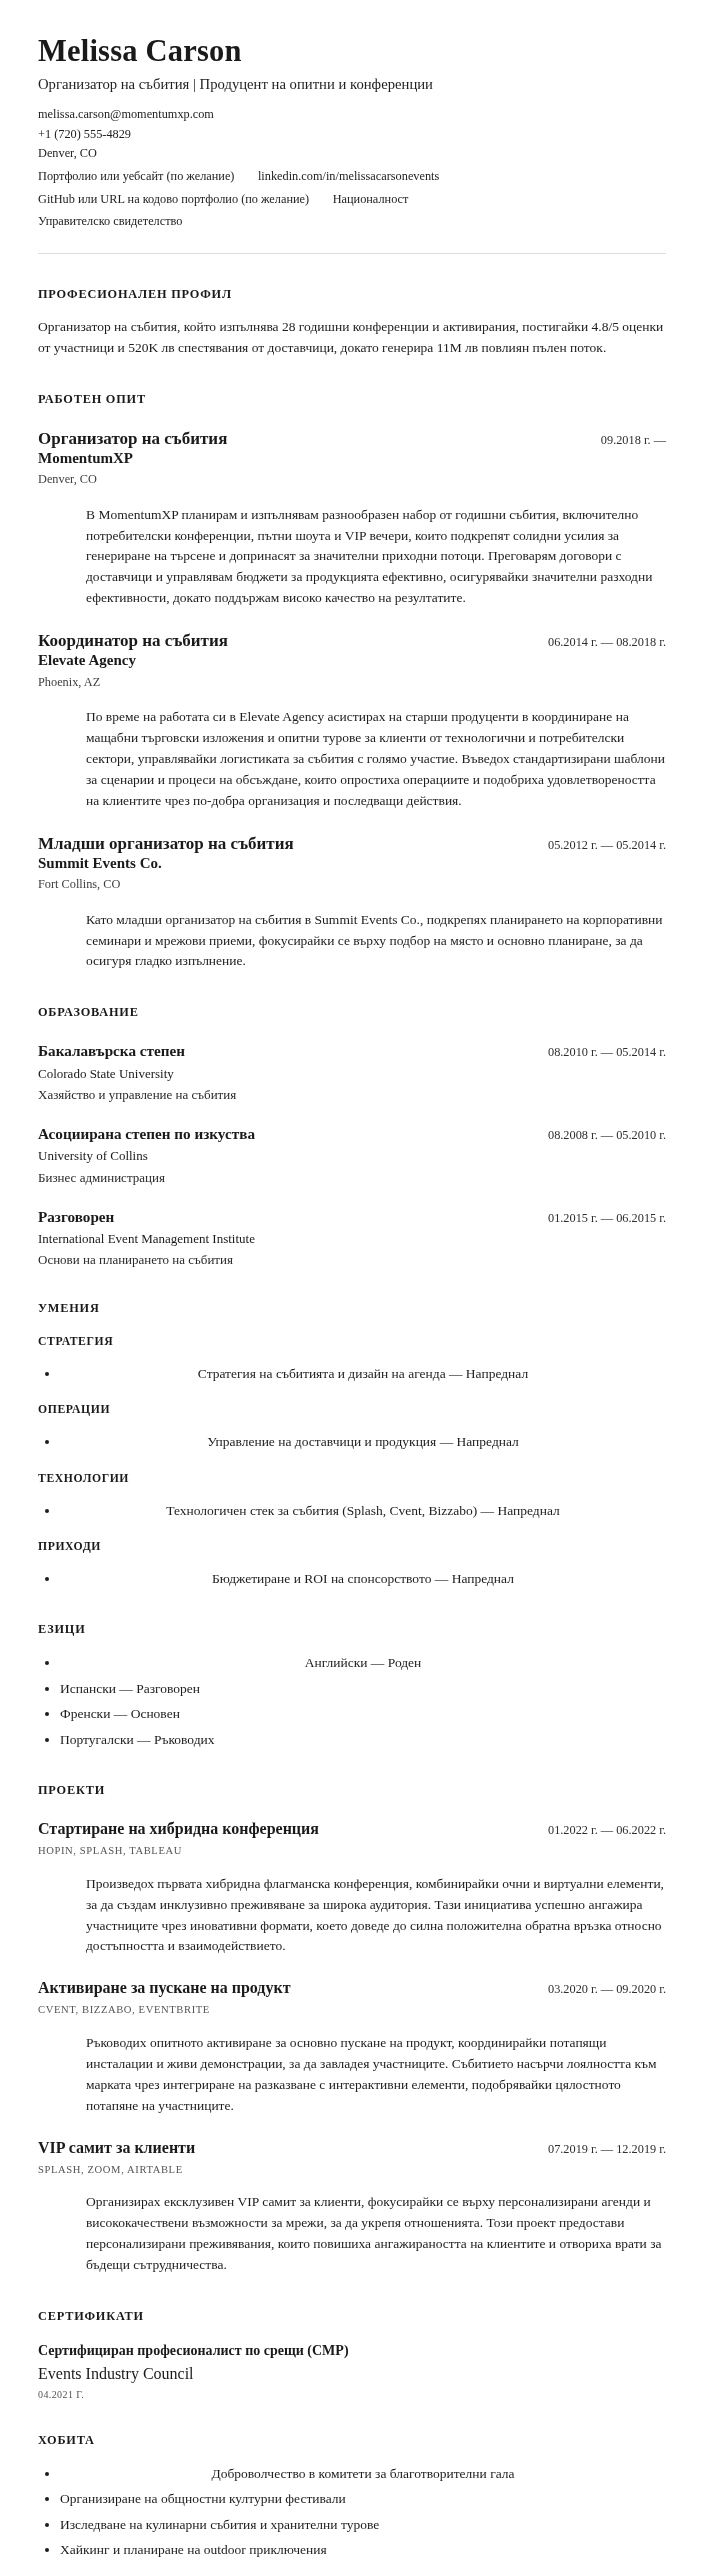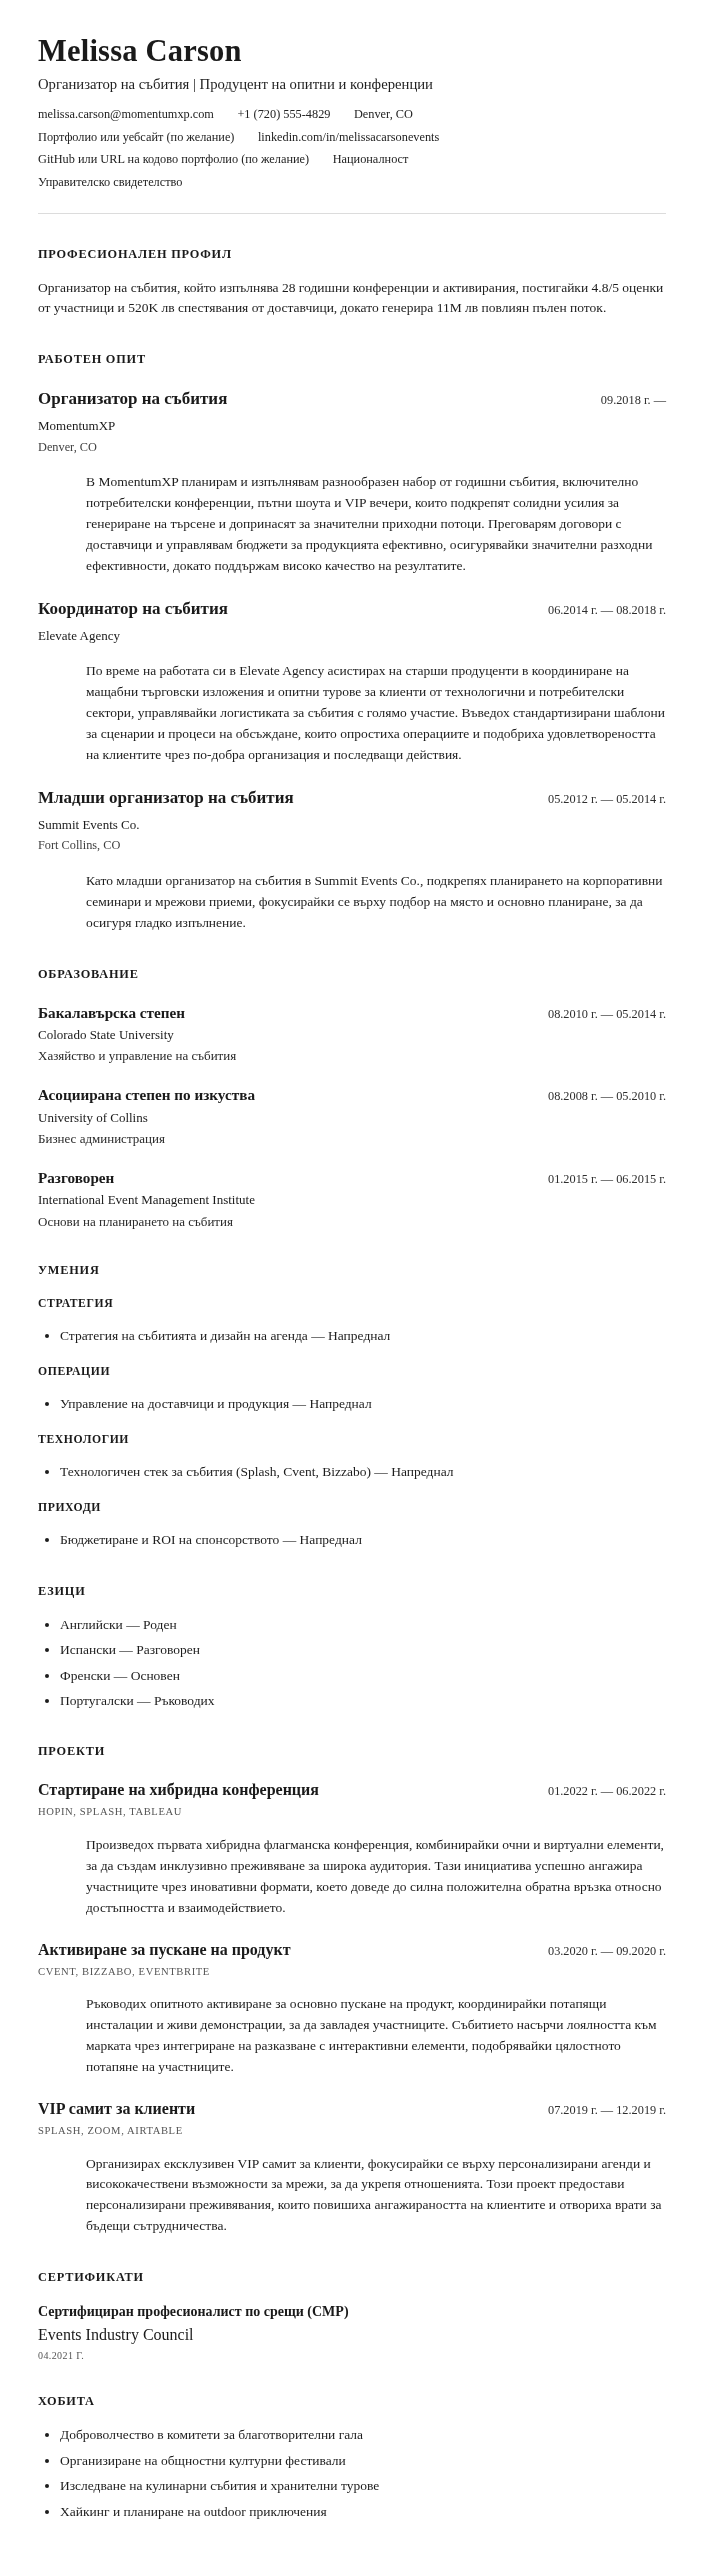--- a/index.html
+++ b/index.html
@@ -13,47 +13,47 @@
     box-sizing: border-box;
     padding: 34px 38px 66px 38px;
     background: #ffffff;
   }
 
   
   .name { font-size: 30.5px; line-height: 1.15; font-weight: 700; margin: 0; letter-spacing: 0.2px; }
   .subtitle { font-size: 14.7px; margin: 7px 0 0 0; color: #1f1f1f; }
   .contact { margin-top: 14px; }
   .contact-row { display: flex; flex-wrap: wrap; column-gap: 23.5px; row-gap: 4.7px; font-size: 12.3px; margin-top: 7.6px; color: #222; }
-  .contact-row.first { margin-top: 0; }
+  .contact-row.first { margin-top: 0; flex-direction: column; }
   .divider { border: 0; border-top: 1.2px solid #dcdcdc; margin: 23.5px 0 0 0; }
 
   
   .section { margin-top: 33px; }
   .sec-heading { font-size: 12.3px; font-weight: 700; letter-spacing: 0.8px; margin: 0; color: #1a1a1a; }
   .body-text { font-size: 13.5px; line-height: 1.55; margin: 15.2px 0 0 0; color: #1d1d1d; }
 
   
   .entry { margin-top: 22px; }
   .entry-head { display: flex; justify-content: space-between; align-items: baseline; gap: 14px; }
   .entry-title { font-size: 17px; font-weight: 700; margin: 0; }
   .edu-title { font-size: 15.2px; }
   .proj-title { font-size: 16px; }
   .entry-dates { font-size: 12.3px; color: #2e2e2e; white-space: nowrap; }
-  .entry-company { font-size: 13px; margin-top: 9px; }
+  .entry-company { font-size: 15px; margin-top: 1px; font-weight: bold; }
   .entry-location { font-size: 12.3px; color: #3e3e3e; margin-top: 5.3px; }
   .entry-desc { margin-top: 17.6px; margin-left: 48px; }
   .edu-school { font-size: 13px; margin-top: 5.3px; }
   .edu-field { font-size: 13px; margin-top: 5.3px; color: #2a2a2a; }
 
   
   .skill-group { margin-top: 19px; }
   .skill-label { font-size: 11.7px; font-weight: 700; letter-spacing: 0.6px; margin: 0; }
   .bullets { margin: 10.6px 0 0 0; padding-left: 22px; }
   .bullets li { font-size: 13.5px; line-height: 1.5; margin-top: 5.3px; color: #1d1d1d; }
-  .bullets li:first-child { margin-top: 16px; }
+  .bullets li:first-child { margin-top: 16px; text-align: center; }
 
   
   .tools { font-size: 10.6px; letter-spacing: 0.6px; color: #555555; margin-top: 7px; }
 
   
   .cert { margin-top: 19px; }
   .cert-name { font-size: 14px; font-weight: 700; margin: 0; }
   .cert-issuer { font-size: 16px; margin-top: 5.9px; }
   .cert-date { font-size: 10px; color: #555555; letter-spacing: 0.4px; margin-top: 5.9px; }
 </style>
@@ -104,20 +104,21 @@
       <div class="entry-location">Denver, CO</div>
       <p class="body-text entry-desc">В MomentumXP планирам и изпълнявам разнообразен набор от годишни събития, включително потребителски конференции, пътни шоута и VIP вечери, които подкрепят солидни усилия за генериране на търсене и допринасят за значителни приходни потоци. Преговарям договори с доставчици и управлявам бюджети за продукцията ефективно, осигурявайки значителни разходни ефективности, докато поддържам високо качество на резултатите.</p>
     </article>
 
     <article class="entry">
       <div class="entry-head">
         <h3 class="entry-title">Координатор на събития</h3>
         <span class="entry-dates">06.2014 г. — 08.2018 г.</span>
       </div>
       <div class="entry-company">Elevate Agency</div>
+      <div class="entry-location">Phoenix, AZ</div>
       <p class="body-text entry-desc">По време на работата си в Elevate Agency асистирах на старши продуценти в координиране на мащабни търговски изложения и опитни турове за клиенти от технологични и потребителски сектори, управлявайки логистиката за събития с голямо участие. Въведох стандартизирани шаблони за сценарии и процеси на обсъждане, които опростиха операциите и подобриха удовлетвореността на клиентите чрез по-добра организация и последващи действия.</p>
     </article>
 
     <article class="entry">
       <div class="entry-head">
         <h3 class="entry-title">Младши организатор на събития</h3>
         <span class="entry-dates">05.2012 г. — 05.2014 г.</span>
       </div>
       <div class="entry-company">Summit Events Co.</div>
       <div class="entry-location">Fort Collins, CO</div>

